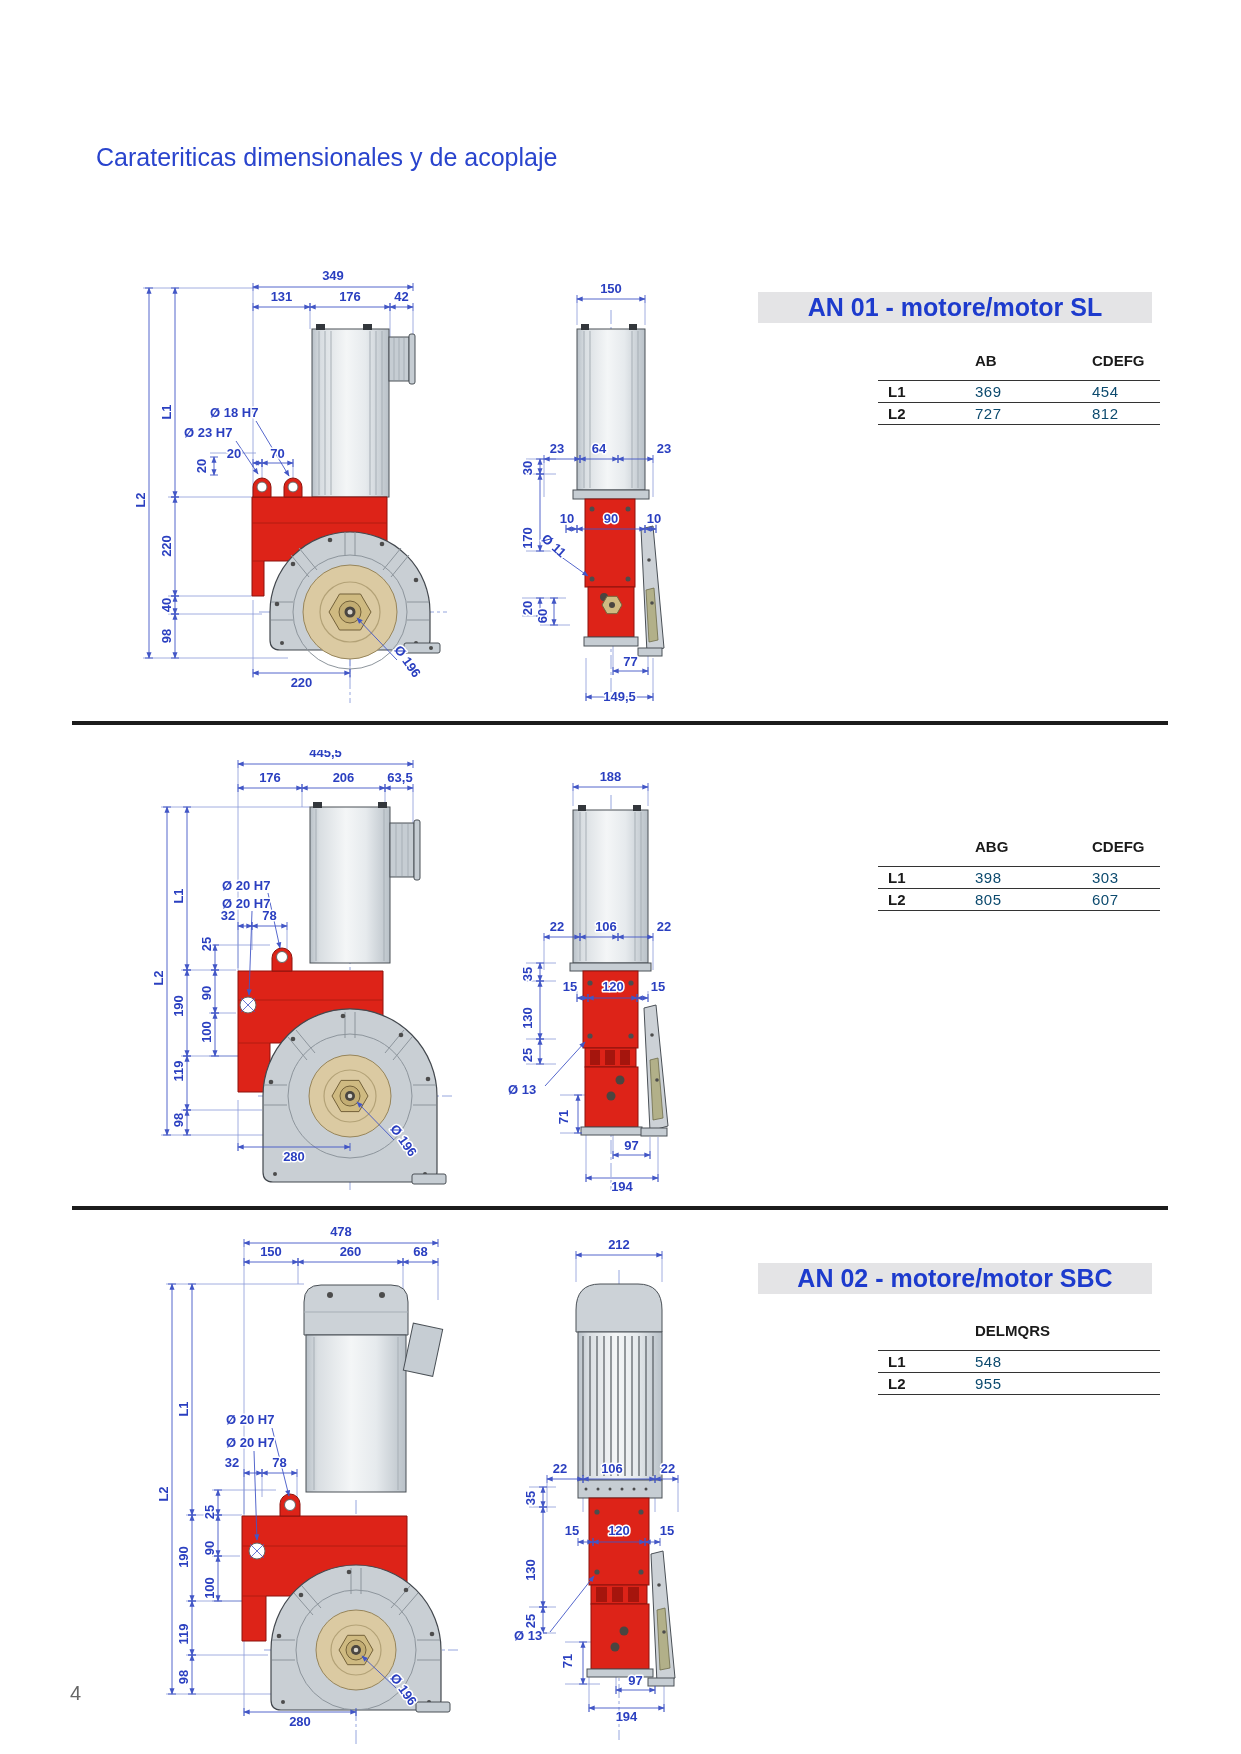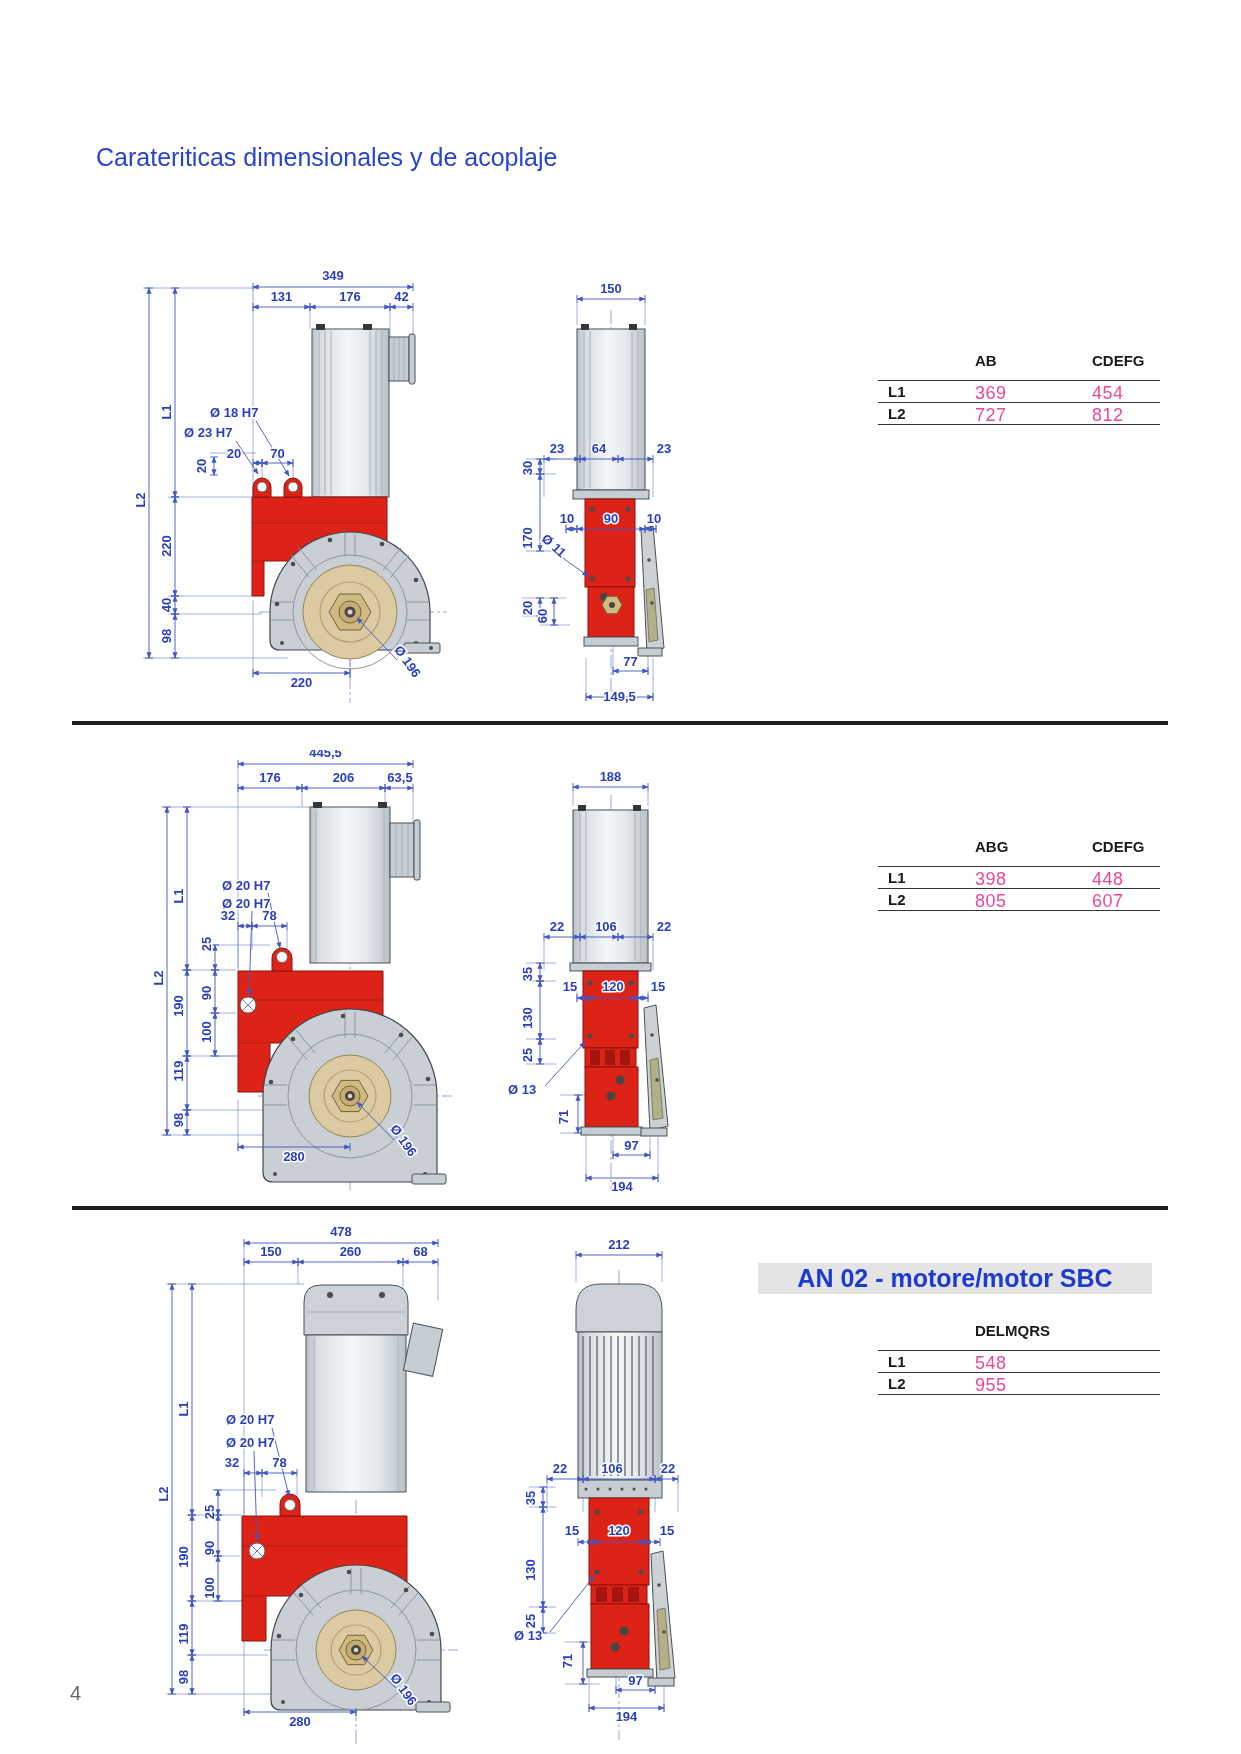--- a/index.html
+++ b/index.html
@@ -2,21 +2,21 @@
 <html style="--header-blue: #0b38cd; --text-blue: #2944cd; --title-blue: #1d3bcd; --dim-blue: #2a3fc0; --line-blue: #4256c6; --red: #dd2318; --band: #e4e4e6;"><head>
 <meta charset="utf-8">
 <style>
 html,body{margin:0;padding:0}
 #page{position:relative;width:1241px;height:1754px;background:#fff;font-family:"Liberation Sans",sans-serif;overflow:hidden}
 .hbar{position:absolute;left:88px;top:93px;width:1064px;height:46px;background:var(--header-blue);color:#fff;font-size:24px;font-weight:bold;line-height:46px;padding-left:18px;box-sizing:border-box}
 .subs{position:absolute;left:96px;top:142px;font-size:25px;color:var(--text-blue);line-height:31px}
 .band{position:absolute;left:758px;width:394px;height:31px;background:var(--band);text-align:center;line-height:31px;font-size:25px;font-weight:bold;color:var(--title-blue)}
 .th{position:absolute;font-size:15px;font-weight:bold;color:#1a1a1a}
 .tlab{position:absolute;left:888px;font-size:15px;font-weight:bold;color:#1a1a1a}
-.tval{position:absolute;font-size:18px;color:#ec4899;letter-spacing:.5px}
+.tval{position:absolute;font-size:15px;color:#0c4a6e;letter-spacing:.5px}
 .tline{position:absolute;left:878px;width:282px;height:1px;background:#333}
 .hr{position:absolute;left:72px;width:1096px;height:4px;background:#1c1c1c}
 .pnum{position:absolute;left:70px;top:1682px;font-size:20px;color:#666}
 svg.sec{position:absolute;left:0}
 text.dt{font-family:"Liberation Sans",sans-serif;font-size:13px;font-weight:bold;fill:var(--dim-blue);paint-order:stroke;stroke:#fff;stroke-width:3px;stroke-linejoin:round}
 .dl{stroke:var(--line-blue);stroke-width:.9;fill:none}
 .ext{stroke:#8c9ad8;stroke-width:.8;fill:none}
 .cl{stroke:#7c8fd6;stroke-width:.8;fill:none;stroke-dasharray:14 3 3 3}
 .clx{stroke:#4256c6;stroke-width:.8;fill:none}
 .ldr{stroke:#4256c6;stroke-width:.9;fill:none}
@@ -527,20 +527,21 @@
         <text x="572" y="1661" class="dt" text-anchor="middle" transform="rotate(-90 572 1661)">71</text>
         <path d="M616 1686 v8 M655 1686 v8" class="dl"></path>
         <path d="M616 1690 H655" class="dl" marker-start="url(#mar)" marker-end="url(#mar)"></path>
         <text x="635.5" y="1685" class="dt" text-anchor="middle">97</text>
         <path d="M589 1704 v8 M664 1704 v8" class="dl"></path>
         <path d="M589 1708 H664" class="dl" marker-start="url(#mar)" marker-end="url(#mar)"></path>
         <text x="626.5" y="1721" class="dt" text-anchor="middle">194</text>
       </g>
   </svg>
 
+  <div class="band" style="top:292px"><span>AN 01 - motore/motor SL</span></div>
   <div>
     <span class="th" style="left:975px;top:352px">AB</span>
     <span class="th" style="left:1092px;top:352px">CDEFG</span>
     <div class="tline" style="top:380px"></div>
     <span class="tlab" style="top:383px">L1</span>
     <span class="tval" style="left:975px;top:383px">369</span>
     <span class="tval" style="left:1092px;top:383px">454</span>
     <div class="tline" style="top:402px"></div>
     <span class="tlab" style="top:405px">L2</span>
     <span class="tval" style="left:975px;top:405px">727</span>
@@ -549,21 +550,21 @@
   </div>
 
   <div class="hr" style="top:721px"></div>
 
   <div>
     <span class="th" style="left:975px;top:838px">ABG</span>
     <span class="th" style="left:1092px;top:838px">CDEFG</span>
     <div class="tline" style="top:866px"></div>
     <span class="tlab" style="top:869px">L1</span>
     <span class="tval" style="left:975px;top:869px">398</span>
-    <span class="tval" style="left:1092px;top:869px">448</span>
+    <span class="tval" style="left:1092px;top:869px">303</span>
     <div class="tline" style="top:888px"></div>
     <span class="tlab" style="top:891px">L2</span>
     <span class="tval" style="left:975px;top:891px">805</span>
     <span class="tval" style="left:1092px;top:891px">607</span>
     <div class="tline" style="top:910px"></div>
   </div>
 
   <div class="hr" style="top:1206px"></div>
 
   <div class="band" style="top:1263px"><span>AN 02 - motore/motor SBC</span></div>

